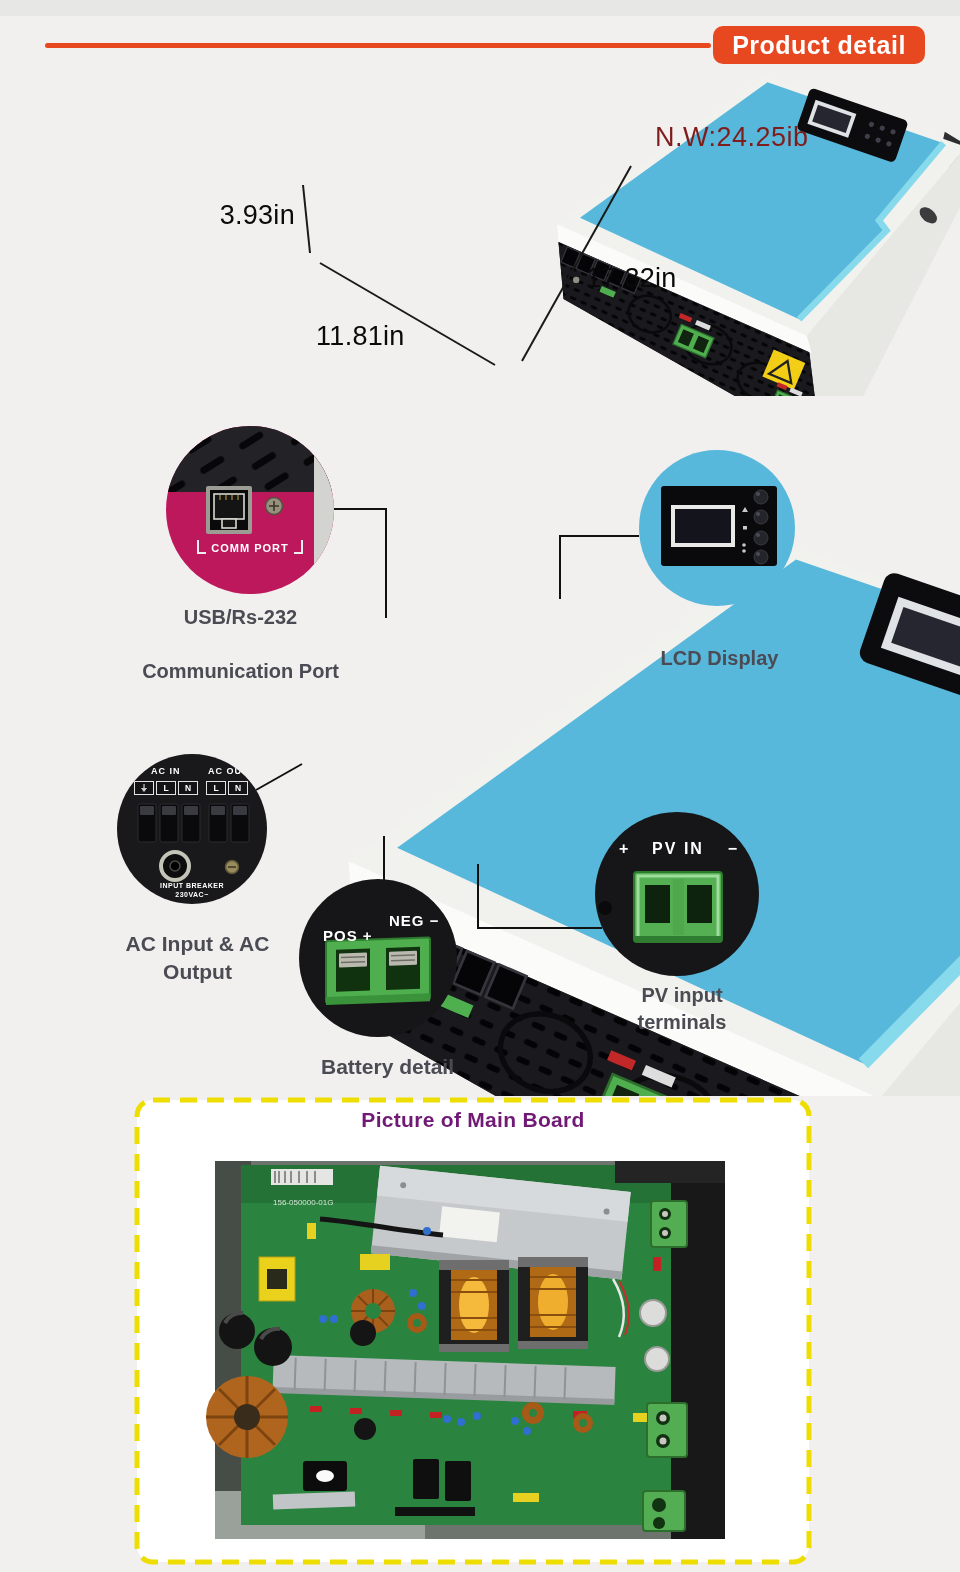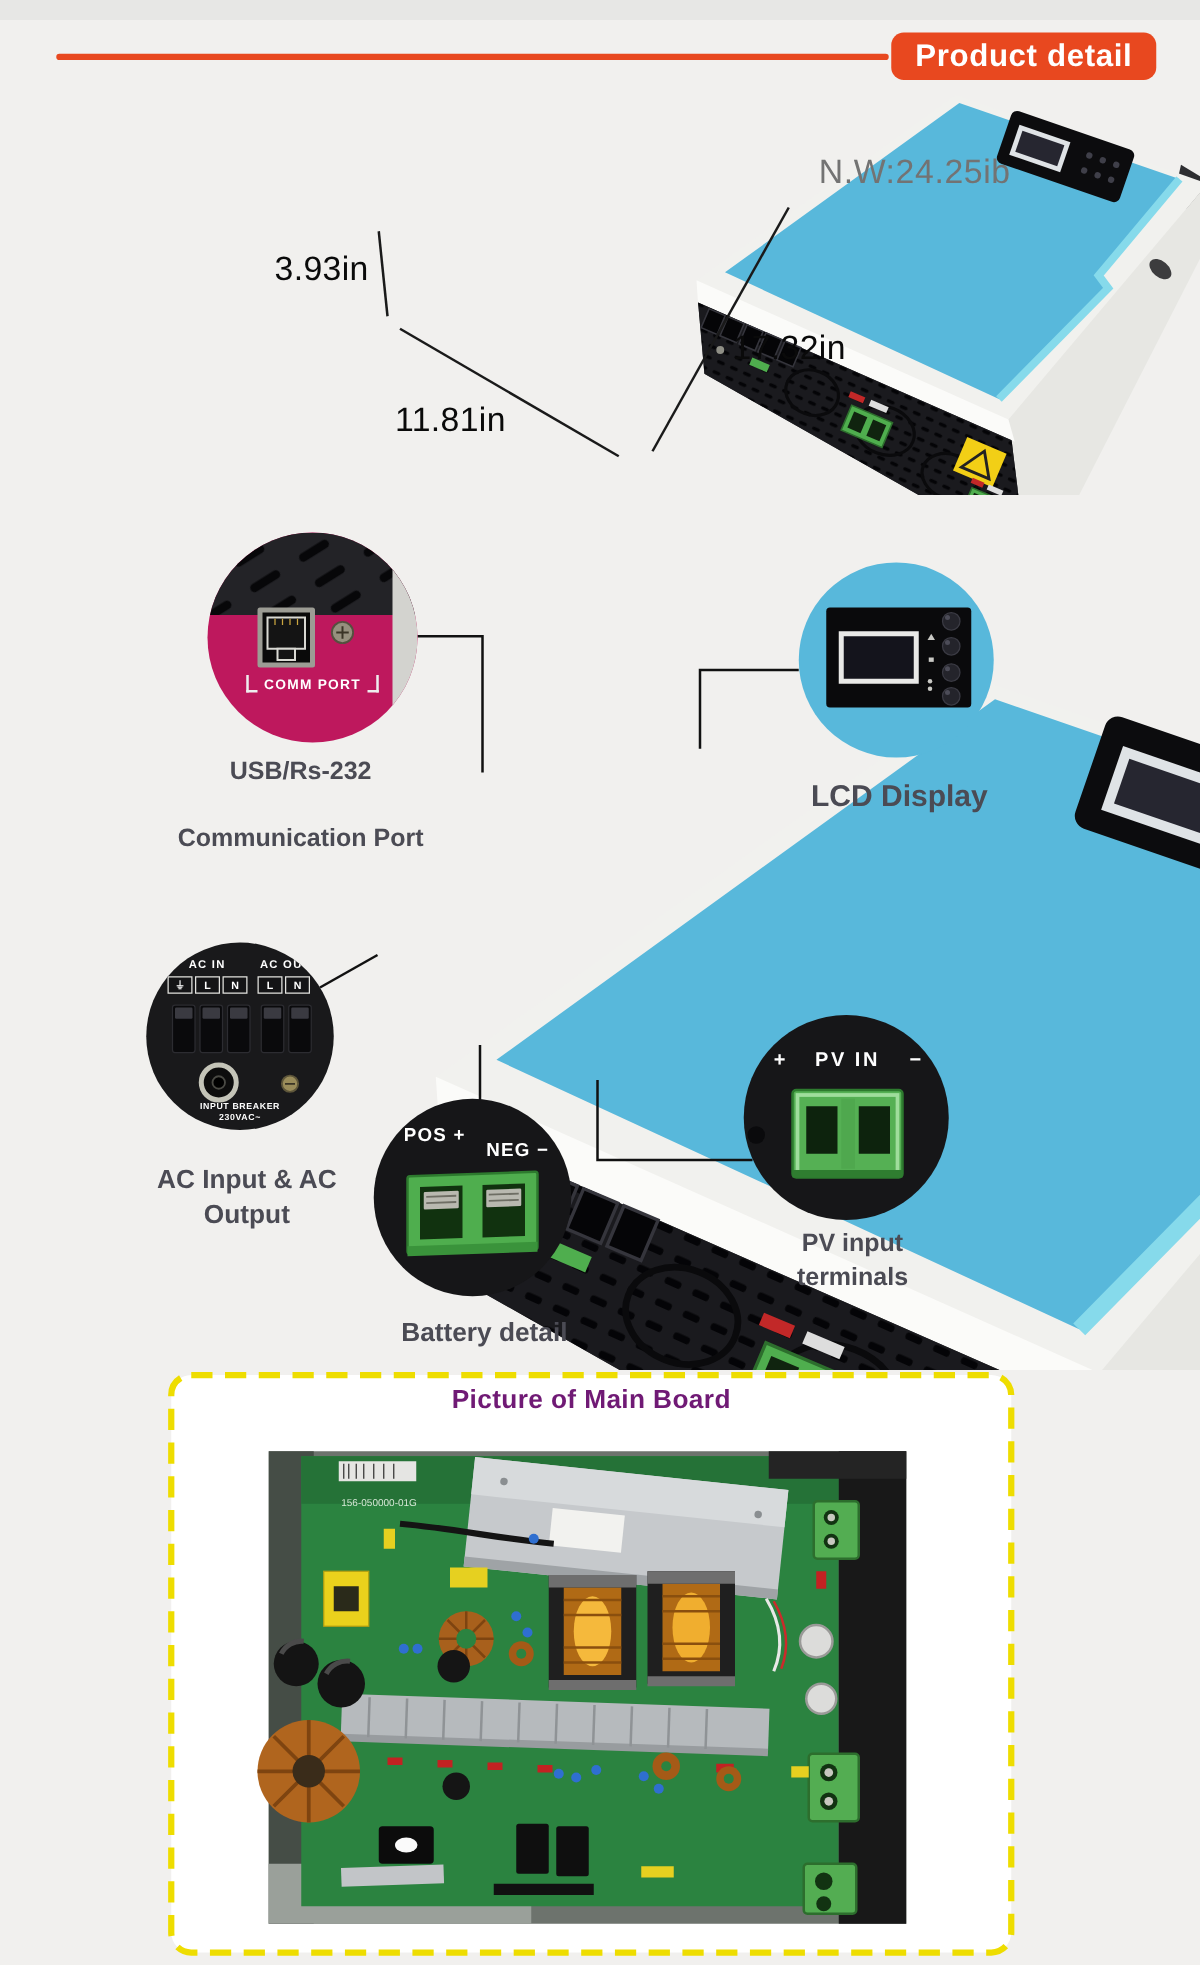--- a/index.html
+++ b/index.html
@@ -3,21 +3,21 @@
 <meta charset="utf-8">
 <style>
   html,body{margin:0;padding:0;background:#e7e7e5;}
   .canvas{position:relative;width:960px;height:1572px;background:#f1f0ee;
           font-family:"Liberation Sans",sans-serif;overflow:hidden;margin:16px auto;}
   .abs{position:absolute;}
   .accent-line{height:5px;border-radius:3px;background:#e8481f;}
   .badge{background:#e8481f;border-radius:10px;display:flex;align-items:center;justify-content:center;
          color:#fff;font-weight:bold;font-size:25px;letter-spacing:.5px;}
   .dim{font-weight:normal;font-size:27px;color:#0a0a0a;letter-spacing:.3px;}
-  .nw{font-size:27px;color:#737373;letter-spacing:.5px;}
+  .nw{font-size:27px;color:#7f1d1d;letter-spacing:.5px;}
   .clabel{color:#4b4b54;font-weight:600;text-align:center;line-height:1.35;}
   .circle{border-radius:50%;overflow:hidden;}
   .circle > svg{position:absolute;left:0;top:0;}
   .ctext{position:absolute;color:#fff;font-weight:bold;white-space:nowrap;}
   .commrow{display:flex;align-items:flex-end;justify-content:center;width:100%;}
   .brk{display:inline-block;width:7px;height:12px;}
   .brk-l{border-left:2px solid #eee;border-bottom:2px solid #eee;margin-right:5px;}
   .brk-r{border-right:2px solid #eee;border-bottom:2px solid #eee;margin-left:5px;}
   .cells{display:flex;gap:2px;position:absolute;}
   .cell{width:18px;height:12px;border:1.5px solid #e3e3e0;color:#fff;font-size:8.5px;font-weight:bold;
@@ -234,21 +234,21 @@
           <rect x="63" y="13" width="28" height="14" rx="1"></rect>
         </g>
         <g stroke="#6e6e64" stroke-width="1.5">
           <line x1="15" y1="17" x2="39" y2="17"></line>
             <line x1="15" y1="22" x2="39" y2="22"></line>
           <line x1="65" y1="17" x2="89" y2="17"></line>
             <line x1="65" y1="22" x2="89" y2="22"></line>
         </g>
       </g>
     </svg>
-    <span class="ctext" style="left:24px;top:21px;font-size:15px;letter-spacing:1px;">POS +</span>
+    <span class="ctext" style="left:24px;top:48px;font-size:15px;letter-spacing:1px;">POS +</span>
     <span class="ctext" style="left:90px;top:33px;font-size:15px;letter-spacing:1px;">NEG −</span>
   </div>
 
   <div class="abs circle" style="left:595px;top:796px;width:164px;height:164px;background:#161618;">
     <svg width="164" height="164" viewBox="0 0 164 164">
       <g transform="translate(39,60)">
         <rect width="88" height="70" rx="3" fill="#55b054" stroke="#2d7a2e" stroke-width="2"></rect>
         <rect x="4" y="4" width="80" height="62" fill="none" stroke="#9fdd9c" stroke-width="3"></rect>
         <rect x="39" y="7" width="11" height="56" fill="#4fa84e"></rect>
         <rect x="11" y="13" width="25" height="38" fill="#0d230d"></rect>
@@ -259,21 +259,21 @@
     </svg>
     <span class="ctext" style="left:24px;top:28px;width:118px;display:flex;justify-content:space-between;font-size:16px;">
       <span>+</span>
       <span style="letter-spacing:2px;">PV IN</span>
       <span>−</span>
     </span>
   </div>
 
   <div class="abs clabel" style="left:138px;top:588px;width:205px;font-size:20px;">USB/Rs-232</div>
   <div class="abs clabel" style="left:138px;top:642px;width:205px;font-size:20px;">Communication Port</div>
-  <div class="abs clabel" style="left:637px;top:606px;width:165px;font-size:24px;">LCD Display</div>
+  <div class="abs clabel" style="left:637px;top:629px;width:165px;font-size:20px;">LCD Display</div>
   <div class="abs clabel" style="left:105px;top:914px;width:185px;font-size:21px;">AC Input &amp; AC Output</div>
   <div class="abs clabel" style="left:305px;top:1037px;width:165px;font-size:21px;">Battery detail</div>
   <div class="abs clabel" style="left:597px;top:966px;width:170px;font-size:20px;">PV input terminals</div>
 
   <svg class="abs" style="left:0;top:1075px;" width="960" height="497" viewBox="0 1075 960 497">
     <rect x="137" y="1084" width="672" height="462" rx="16" fill="#ffffff" stroke="#eedd00" stroke-width="5" stroke-dasharray="17 10"></rect>
     <g transform="translate(215,1145)">
       <rect width="510" height="378" fill="#6d736d"></rect>
       <rect width="36" height="378" fill="#454d46"></rect>
       <rect y="330" width="210" height="48" fill="#9aa09a"></rect>

